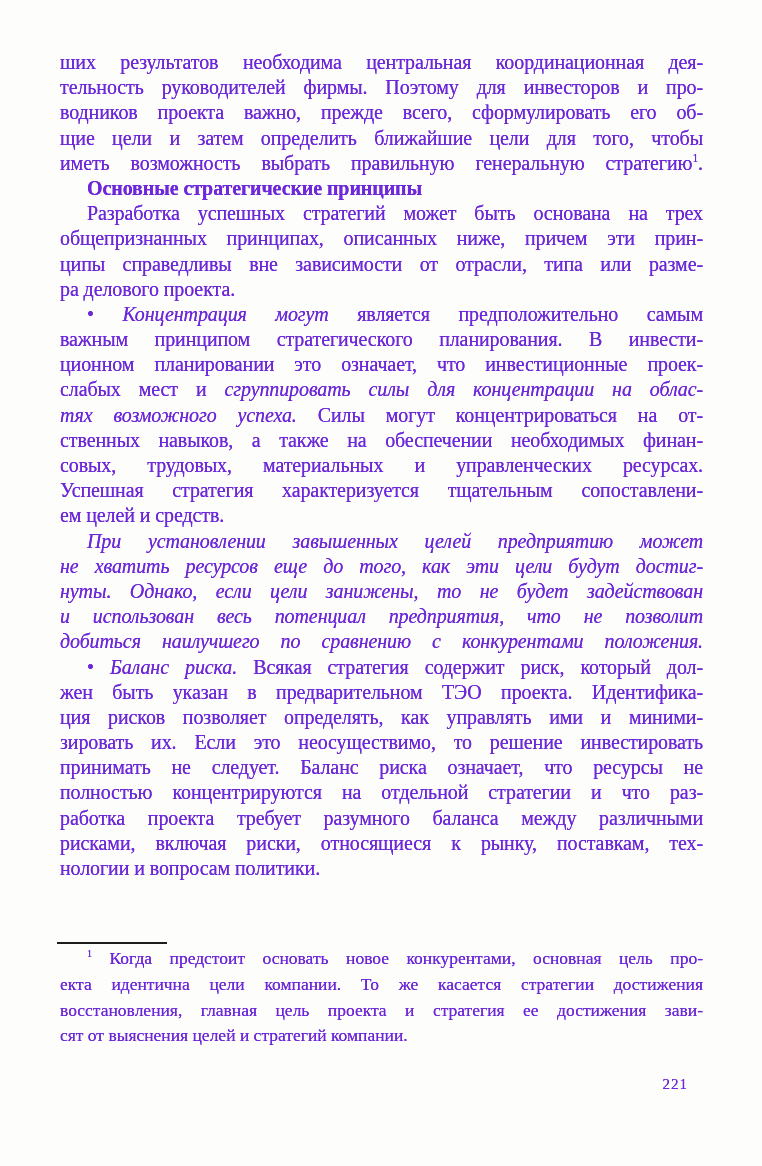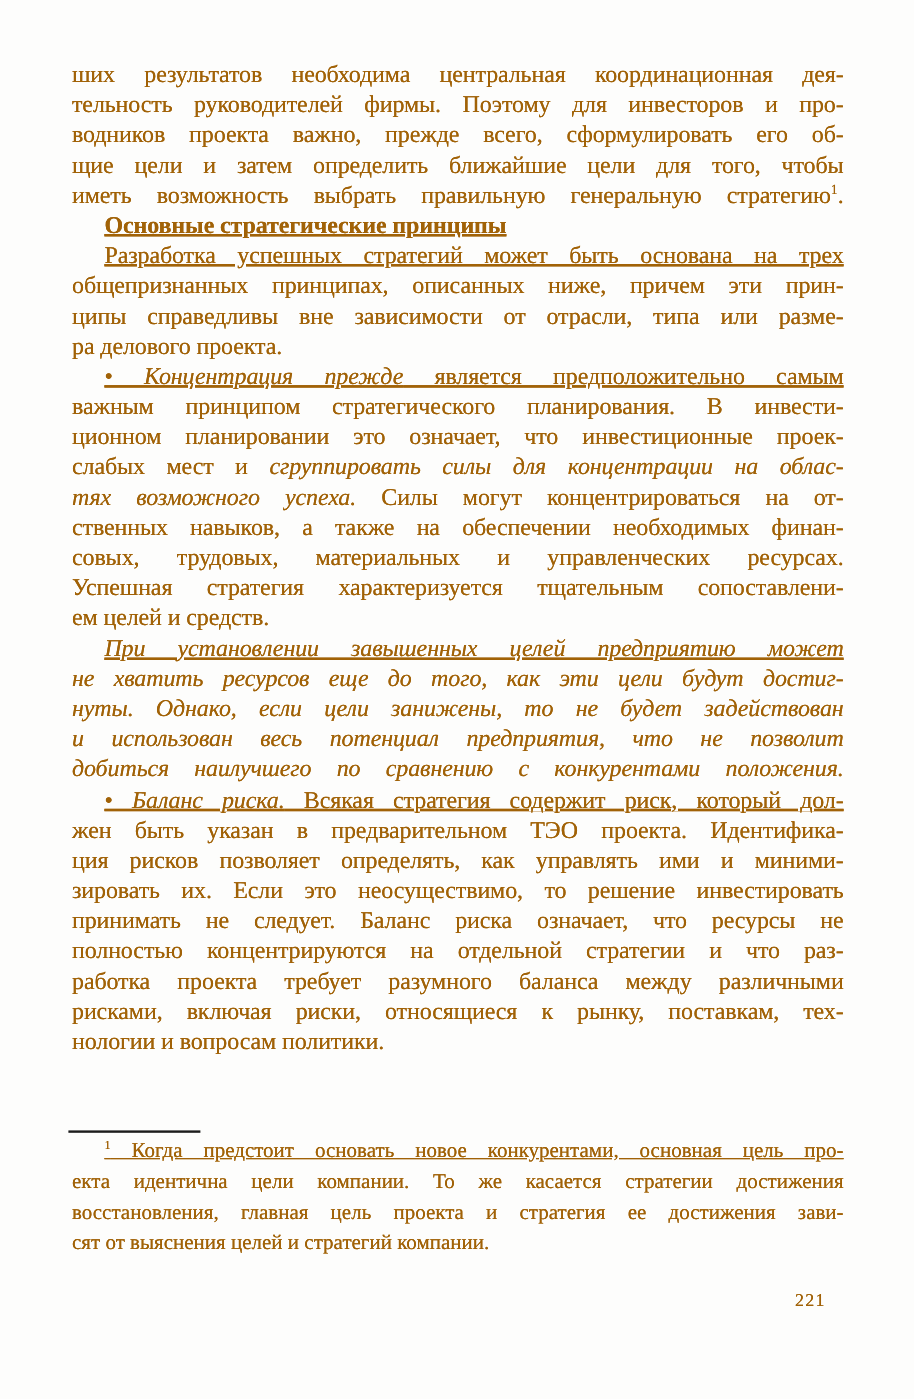--- a/index.html
+++ b/index.html
@@ -7,21 +7,21 @@
     padding: 0;
     background: #e8e8e6;
   }
   .page {
     position: relative;
     width: 762px;
     height: 1166px;
     background: #fdfdfc;
     overflow: hidden;
     font-family: "Liberation Serif", "DejaVu Serif", serif;
-    color: #a16207;
+    color: #6d28d9;
     text-shadow: 0 0 0.35px currentColor; 
   }
   .text-block {
     position: absolute;
     left: 60px;
     top: 50px;
     width: 643px;
     font-size: 20px;
     letter-spacing: -0.1px;
   }
@@ -30,21 +30,20 @@
     line-height: 25.2px;
     text-align: justify;
     text-align-last: justify;
     white-space: normal;
   }
   .line.line-end {
     text-align-last: left;
   }
   .line.indent {
     text-indent: 27px;
-    text-decoration: underline;
   }
   .para.heading .line {
     font-weight: bold;
   }
   em { font-style: italic; }
   strong { font-weight: bold; }
   sup {
     font-size: 0.58em;
     vertical-align: super;
     line-height: 0;
@@ -92,21 +91,21 @@
     <div class="para heading">
         <div class="line indent line-end"><strong>Основные стратегические принципы</strong></div>
       </div>
     <div class="para">
         <div class="line indent"><span>Разработка успешных стратегий может быть основана на трех</span></div>
         <div class="line"><span>общепризнанных принципах, описанных ниже, причем эти прин-</span></div>
         <div class="line"><span>ципы справедливы вне зависимости от отрасли, типа или разме-</span></div>
         <div class="line line-end"><span>ра делового проекта.</span></div>
       </div>
     <div class="para">
-        <div class="line indent"><span>• </span><em>Концентрация прежде</em><span> является предположительно самым</span></div>
+        <div class="line indent"><span>• </span><em>Концентрация могут</em><span> является предположительно самым</span></div>
         <div class="line"><span>важным принципом стратегического планирования. В инвести-</span></div>
         <div class="line"><span>ционном планировании это означает, что инвестиционные проек-</span></div>
         <div class="line"><span>слабых мест и </span><em>сгруппировать силы для концентрации на облас-</em></div>
         <div class="line"><em>тях возможного успеха.</em><span> Силы могут концентрироваться на от-</span></div>
         <div class="line"><span>ственных навыков, а также на обеспечении необходимых финан-</span></div>
         <div class="line"><span>совых, трудовых, материальных и управленческих ресурсах.</span></div>
         <div class="line"><span>Успешная стратегия характеризуется тщательным сопоставлени-</span></div>
         <div class="line line-end"><span>ем целей и средств.</span></div>
       </div>
     <div class="para">

